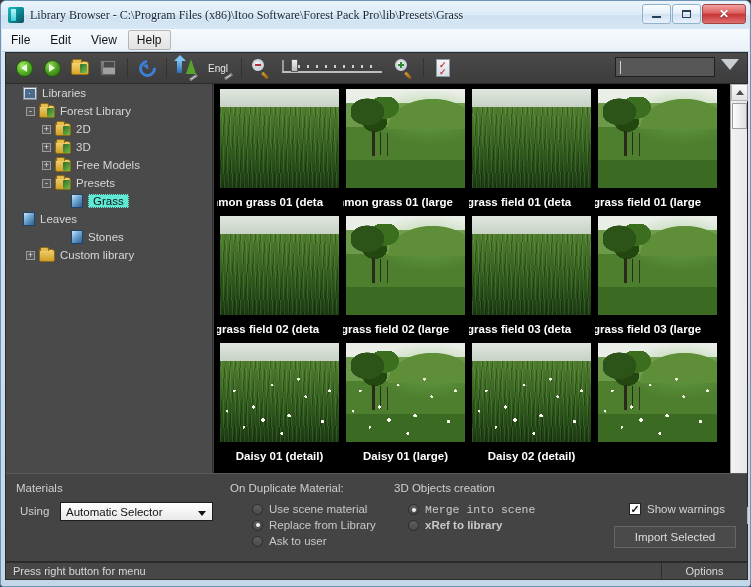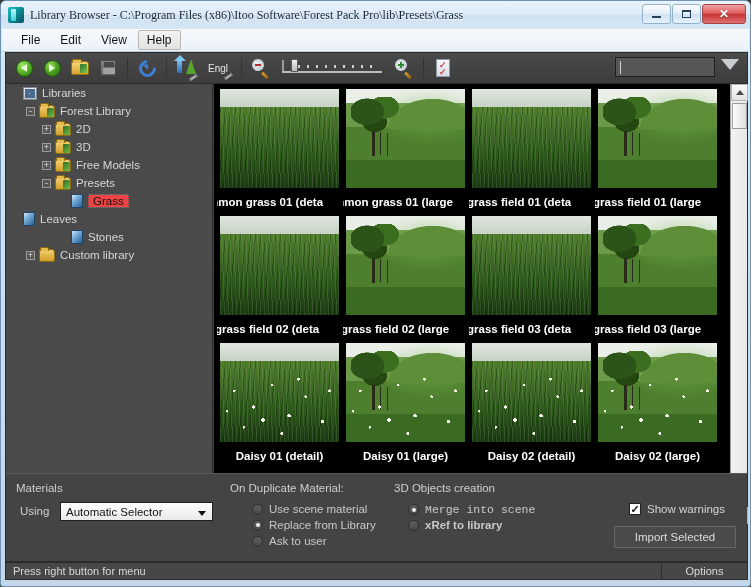--- a/index.html
+++ b/index.html
@@ -50,21 +50,21 @@
     background:linear-gradient(180deg,#f2a2a2 0%, #dd5f5f 45%, #c73535 52%, #e07070 100%);
   }
   .glyph-min { width:9px; height:2px; background:#264056; margin-top:6px; }
   .glyph-max { width:9px; height:8px; border:1px solid #264056; border-top-width:2px; }
   .glyph-close { color:#fff; font-size:12px; font-weight:bold; line-height:1; text-shadow:0 1px 1px rgba(0,0,0,.4); }
 
   
   #menubar {
     position:absolute; left:1px; top:28px; width:747px; height:23px;
     background:linear-gradient(180deg,#f6fafd,#eaf1f8);
-    display:flex; align-items:center; padding-left:10px; gap:2px;
+    display:flex; align-items:center; gap:2px;
     border-bottom:1px solid #b9cfe0;
   }
   .menu-item {
     font-size:12px; color:#101418; padding:3px 8px; border:1px solid transparent;
     border-radius:2px; line-height:1;
   }
   .menu-item.active {
     background:linear-gradient(180deg,#f3f3f3,#e2e2e2);
     border:1px solid #b5b5b5;
   }
@@ -236,21 +236,21 @@
     content:""; position:absolute; right:0px; top:2px; width:7px; height:9px;
     background:linear-gradient(135deg,#2d6b2a,#76bd46); border-radius:1px;
   }
   .tico.doc {
     width:12px; height:14px;
     background:linear-gradient(135deg,#cfe6f7 0%, #6fa8d6 42%, #2e5d8e 100%);
     border:1px solid #1e4468;
   }
   .tree-label { white-space:nowrap; }
   .tree-label.selected {
-    background:#ef4444; color:#111; padding:0 4px; border:1px dotted #555;
+    background:#5eead4; color:#111; padding:0 4px; border:1px dotted #555;
   }
 
   
   #grid-panel {
     position:absolute; left:208px; top:31px; width:533px; height:440px;
     background:#000; overflow:hidden;
   }
   #grid {
     position:absolute; left:0; top:0; width:516px; height:440px;
     display:grid; grid-template-columns:repeat(4,125px); grid-auto-rows:125px;
@@ -628,21 +628,20 @@
             <div class="cap">Daisy 02 (detail)</div>
           </div>
           <div class="cell">
             <div class="thumb">
               <span class="g-field"></span>
               <span class="hill"></span>
               <span class="tree-l"></span>
               <span class="trunk"></span>
               <span class="daisies"></span>
             </div>
-            <div class="cap">Daisy 02 (large)</div>
           </div>
         </div>
     </div>
 
     <div id="vscroll">
       <div class="sb-arrow up">
         <span class="tri-up"></span>
       </div>
       <div id="vthumb"></div>
       <div class="sb-arrow down">

